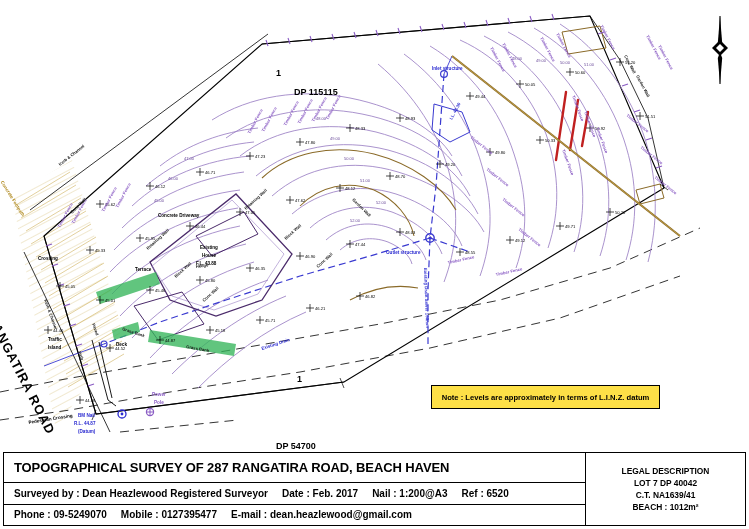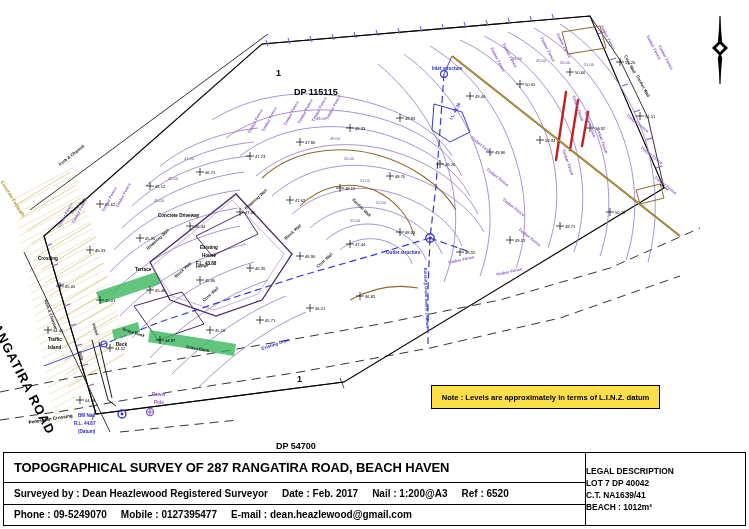--- a/index.html
+++ b/index.html
@@ -31,21 +31,21 @@
               border:1.5px solid #000;background:#fff;display:flex;box-sizing:border-box;}
   #tb-left{flex:0 0 582px;display:flex;flex-direction:column;box-sizing:border-box;
            border-right:1.5px solid #000;}
   #tb-title{flex:0 0 30px;display:flex;align-items:center;padding-left:10px;
             border-bottom:1.2px solid #000;box-sizing:border-box;}
   #tb-title span{font-size:13px;font-weight:bold;color:#000;letter-spacing:-0.1px;}
   .tb-row{flex:1;display:flex;align-items:center;padding-left:10px;box-sizing:border-box;}
   .tb-row.div{border-bottom:1.2px solid #000;}
   .tb-row span{font-size:10px;font-weight:bold;color:#000;}
   .tb-gap{display:inline-block;width:14px;}
-  #tb-right{flex:1;display:flex;flex-direction:column;align-items:flex-start;
+  #tb-right{flex:1;display:flex;flex-direction:column;align-items:center;
             justify-content:center;gap:2px;}
   #tb-right span{font-size:8.4px;font-weight:bold;color:#000;}
 
   
   #north{position:absolute;left:700px;top:14px;width:40px;height:72px;}
 </style>
 </head>
 <body>
 
 <div id="page">

